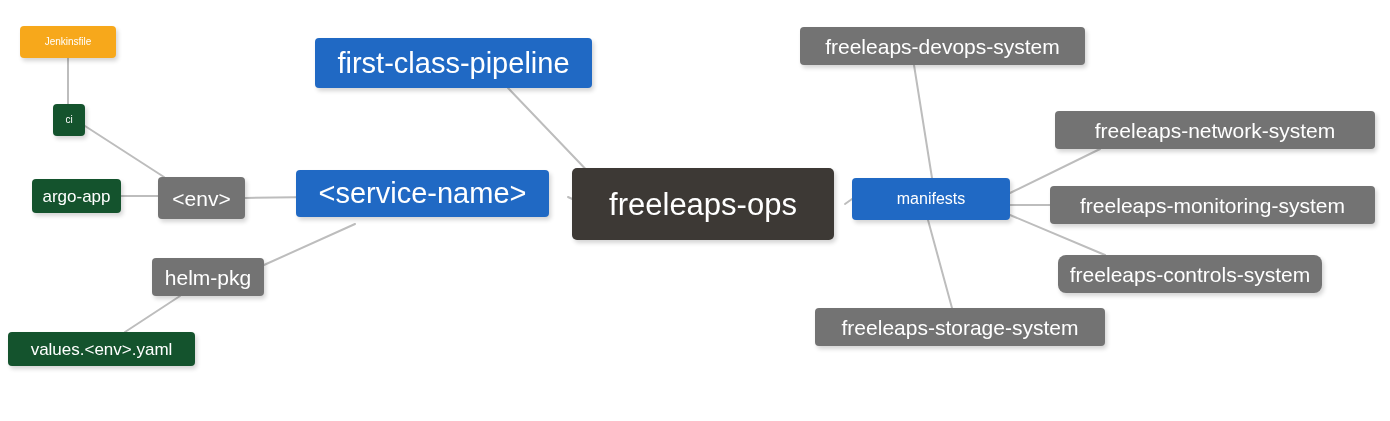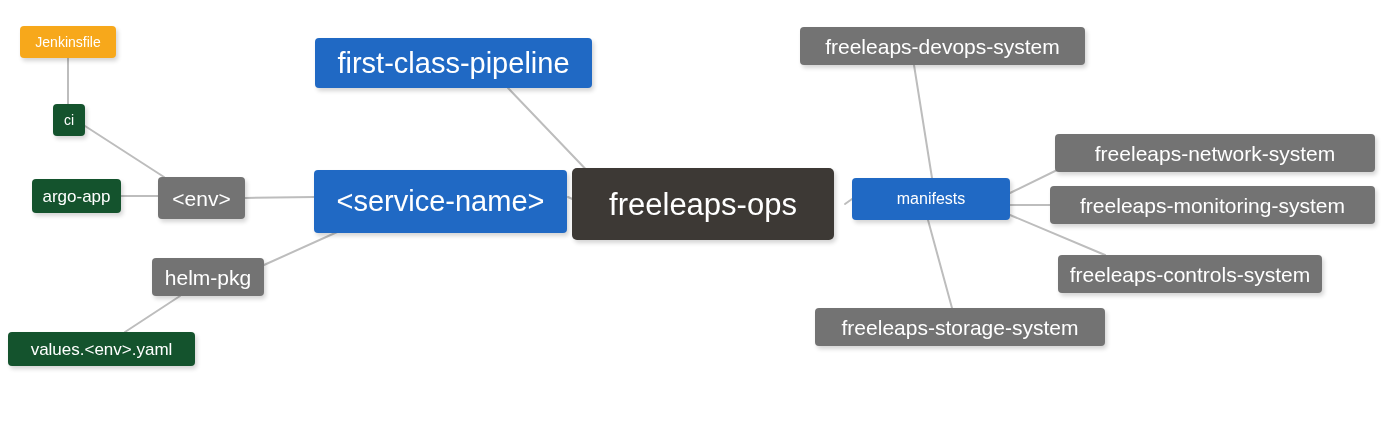--- a/index.html
+++ b/index.html
@@ -50,21 +50,21 @@
   }
   .node-blue   { background: #2069c4; }
   .node-green  { background: #737373; }
   .node-orange { background: #f7a81b; }
   .node-red    { background: #14532d; }
 
   .sz-xl { font-size: 29px; }
   .sz-lg { font-size: 16px; }
   .sz-md { font-size: 21px; }
   .sz-sm { font-size: 17px; }
-  .sz-xs { font-size: 14px; text-align: center; }
+  .sz-xs { font-size: 10px; text-align: center; }
 </style>
 </head>
 <body>
 
 <div id="mindmap">
   <svg id="edge-layer" viewBox="0 0 1390 421" width="1390" height="421">
       <line x1="583" y1="204" x2="568" y2="197" stroke="#bdbdbd" stroke-width="2" stroke-linecap="round"></line>
       <line x1="596" y1="180" x2="508" y2="88" stroke="#bdbdbd" stroke-width="2" stroke-linecap="round"></line>
       <line x1="845" y1="204" x2="852" y2="199" stroke="#bdbdbd" stroke-width="2" stroke-linecap="round"></line>
       <line x1="315" y1="197" x2="245" y2="198" stroke="#bdbdbd" stroke-width="2" stroke-linecap="round"></line>
@@ -76,45 +76,45 @@
       <line x1="932" y1="178" x2="914" y2="65" stroke="#bdbdbd" stroke-width="2" stroke-linecap="round"></line>
       <line x1="1010" y1="193" x2="1100" y2="149" stroke="#bdbdbd" stroke-width="2" stroke-linecap="round"></line>
       <line x1="1010" y1="205" x2="1050" y2="205" stroke="#bdbdbd" stroke-width="2" stroke-linecap="round"></line>
       <line x1="1010" y1="215" x2="1105" y2="255" stroke="#bdbdbd" stroke-width="2" stroke-linecap="round"></line>
       <line x1="928" y1="220" x2="952" y2="308" stroke="#bdbdbd" stroke-width="2" stroke-linecap="round"></line>
     </svg>
   <div id="node-layer">
       <div class="node node-root " style="left: 572px; top: 168px; width: 262px; height: 72px;">
         <span>freeleaps-ops</span>
       </div>
-      <div class="node node-blue sz-xl" style="left: 314px; top: 170px; width: 253px; height: 63px;">
+      <div class="node node-blue sz-xl" style="left: 296px; top: 170px; width: 253px; height: 47px;">
         <span>&lt;service-name&gt;</span>
       </div>
       <div class="node node-blue sz-lg" style="left: 852px; top: 178px; width: 158px; height: 42px;">
         <span>manifests</span>
       </div>
       <div class="node node-blue sz-xl" style="left: 315px; top: 38px; width: 277px; height: 50px;">
         <span>first-class-pipeline</span>
       </div>
       <div class="node node-green sz-md" style="left: 158px; top: 177px; width: 87px; height: 42px;">
         <span>&lt;env&gt;</span>
       </div>
       <div class="node node-green sz-md" style="left: 152px; top: 258px; width: 112px; height: 38px;">
         <span>helm-pkg</span>
       </div>
       <div class="node node-green sz-md" style="left: 800px; top: 27px; width: 285px; height: 38px;">
         <span>freeleaps-devops-system</span>
       </div>
-      <div class="node node-green sz-md" style="left: 1055px; top: 111px; width: 320px; height: 38px; margin-top: 23px;">
+      <div class="node node-green sz-md" style="left: 1055px; top: 111px; width: 320px; height: 38px;">
         <span>freeleaps-network-system</span>
       </div>
       <div class="node node-green sz-md" style="left: 1050px; top: 186px; width: 325px; height: 38px;">
         <span>freeleaps-monitoring-system</span>
       </div>
-      <div class="node node-green sz-md" style="left: 1058px; top: 255px; width: 264px; height: 38px;">
+      <div class="node node-green sz-md" style="left: 1058px; top: 255px; width: 264px; height: 38px; border-radius: 8px;">
         <span>freeleaps-controls-system</span>
       </div>
       <div class="node node-green sz-md" style="left: 815px; top: 308px; width: 290px; height: 38px;">
         <span>freeleaps-storage-system</span>
       </div>
       <div class="node node-orange sz-xs" style="left: 20px; top: 26px; width: 96px; height: 32px;">
         <span>Jenkinsfile</span>
       </div>
       <div class="node node-red sz-xs" style="left: 53px; top: 104px; width: 32px; height: 32px;">
         <span>ci</span>

